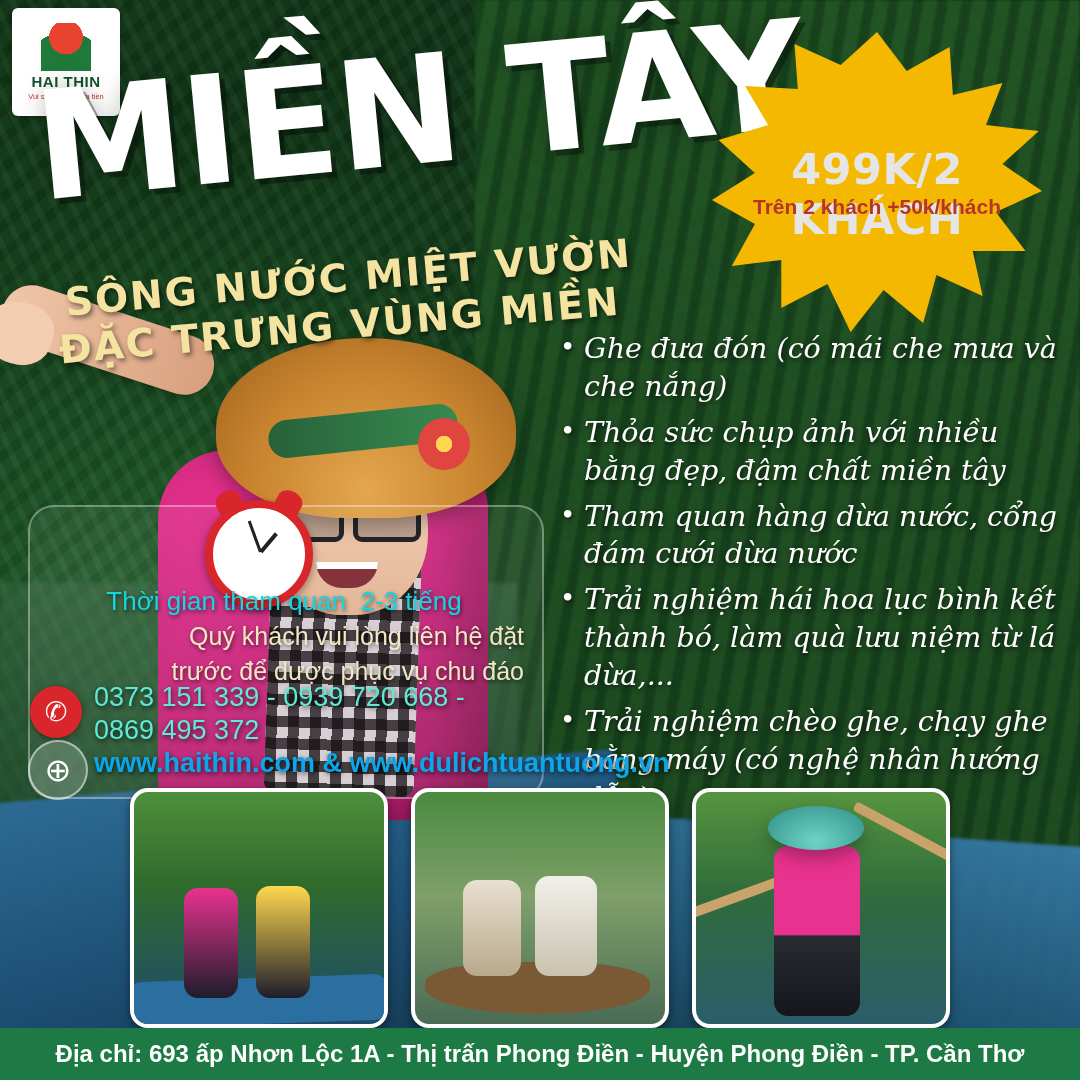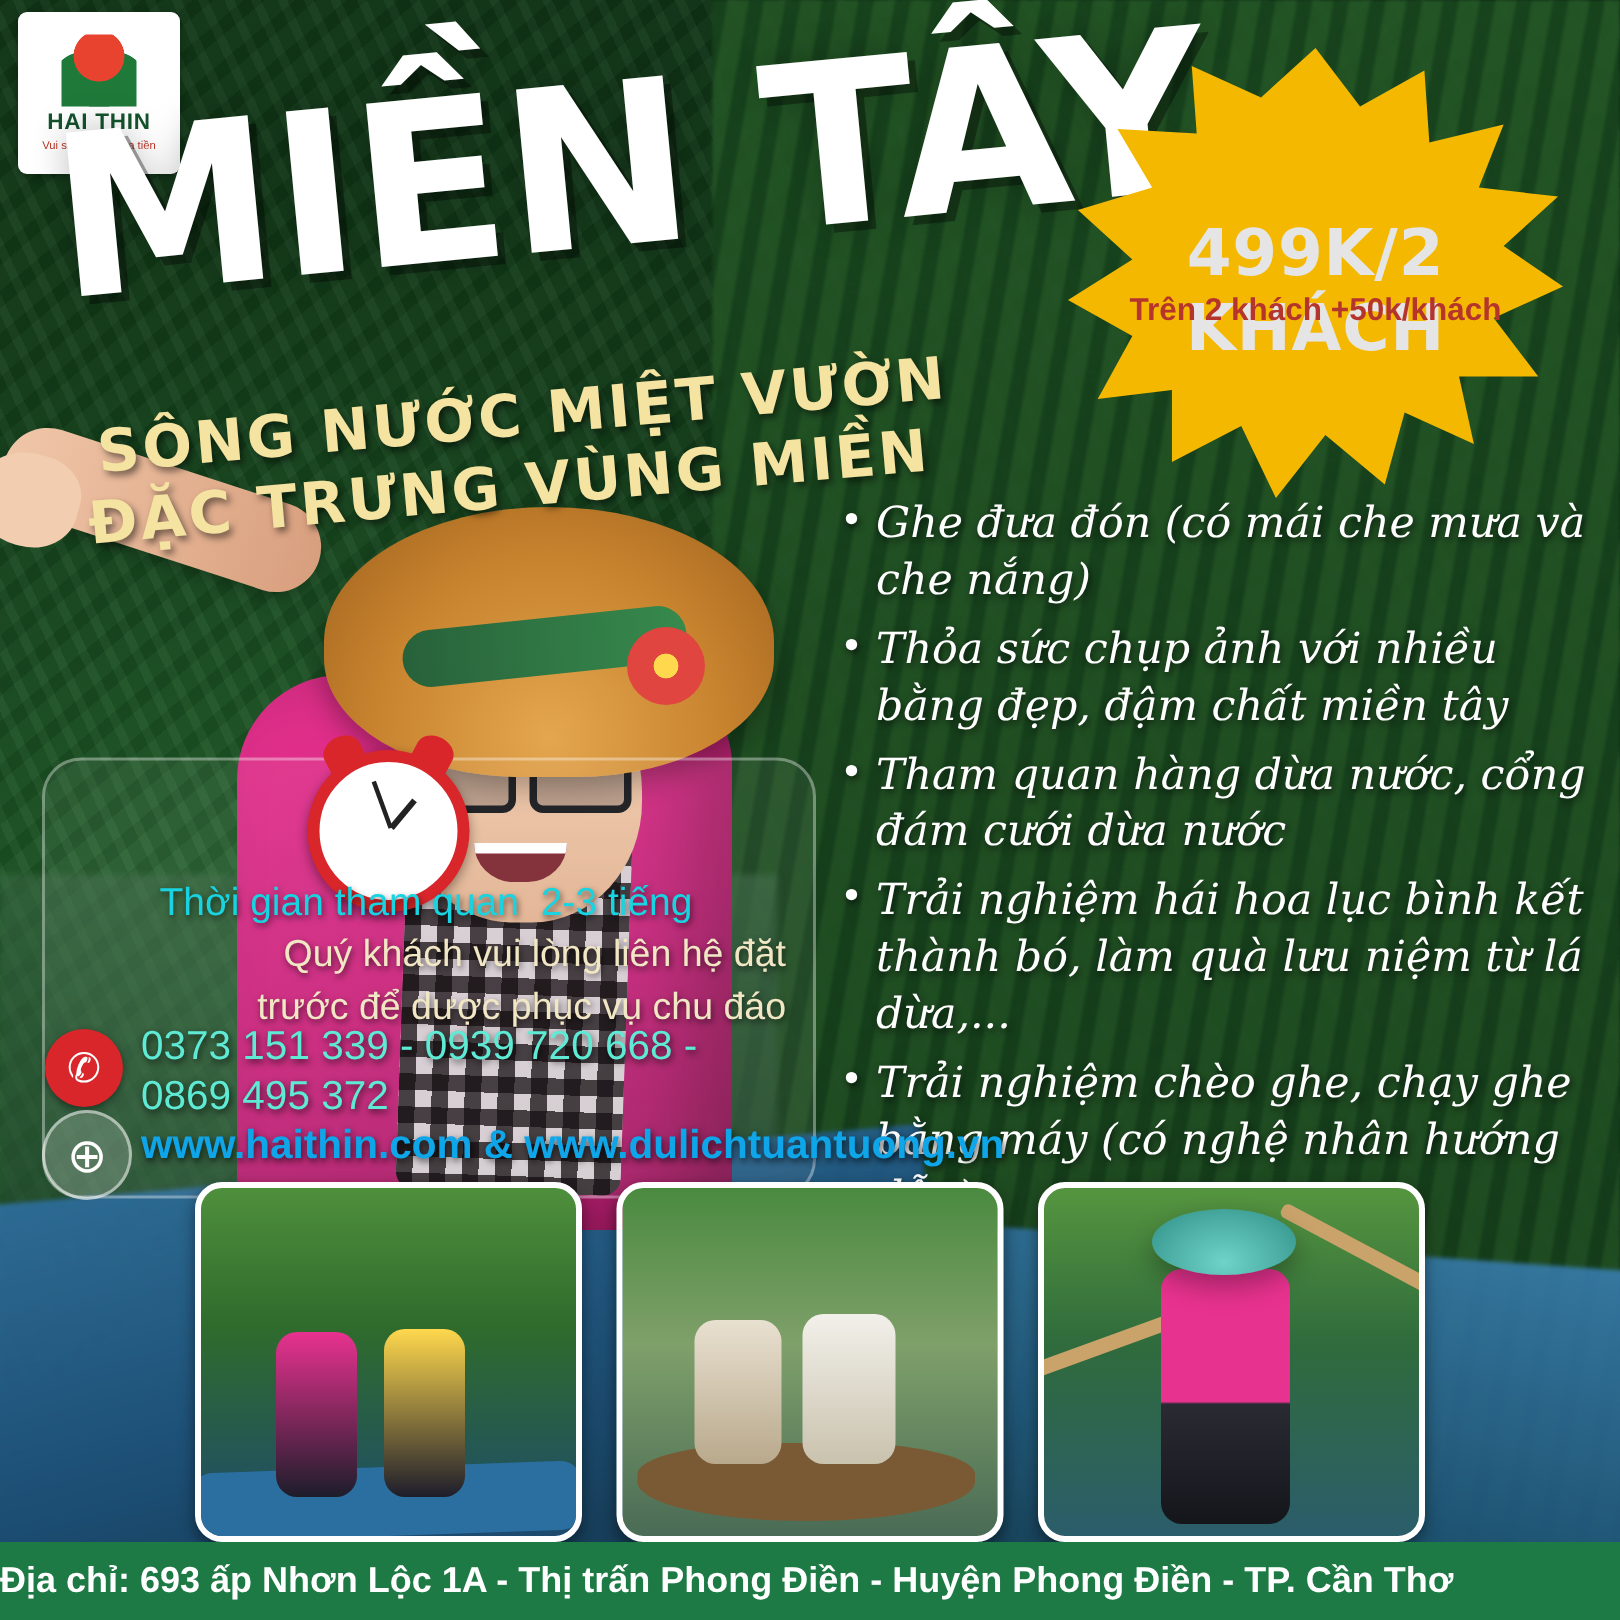--- a/index.html
+++ b/index.html
@@ -263,21 +263,21 @@
   .p2 .boat{left:10px;bottom:10px;width:225px;height:52px;background:#7a5a34;border-radius:40% 40% 50% 50%;}
   .p3 .f1{left:78px;bottom:8px;width:86px;height:170px;background:linear-gradient(180deg,#e8328f 0%,#e8328f 52%,#2a2a33 53%,#15151c 100%);}
   .p3 .hat{position:absolute;left:72px;top:14px;width:96px;height:44px;background:radial-gradient(ellipse at 50% 80%,#6fd3c9,#2f8f86);border-radius:50%;}
   .p3 .oar{position:absolute;left:150px;top:44px;width:150px;height:10px;background:#c9a36a;transform:rotate(28deg);border-radius:4px;}
   .p3 .oar2{position:absolute;left:-24px;top:96px;width:150px;height:10px;background:#c9a36a;transform:rotate(-20deg);border-radius:4px;}
 
   
   .addressbar{
     position:absolute;left:0;bottom:0;width:1080px;height:52px;
     background:#1d7a44;
-    display:flex;align-items:center;
+    display:flex;align-items:center;justify-content:center;
   }
   .addressbar span{
     color:#ffffff;font-size:24px;font-weight:bold;white-space:nowrap;
   }
 </style>
 </head>
 <body>
 
 <div id="poster">
 

